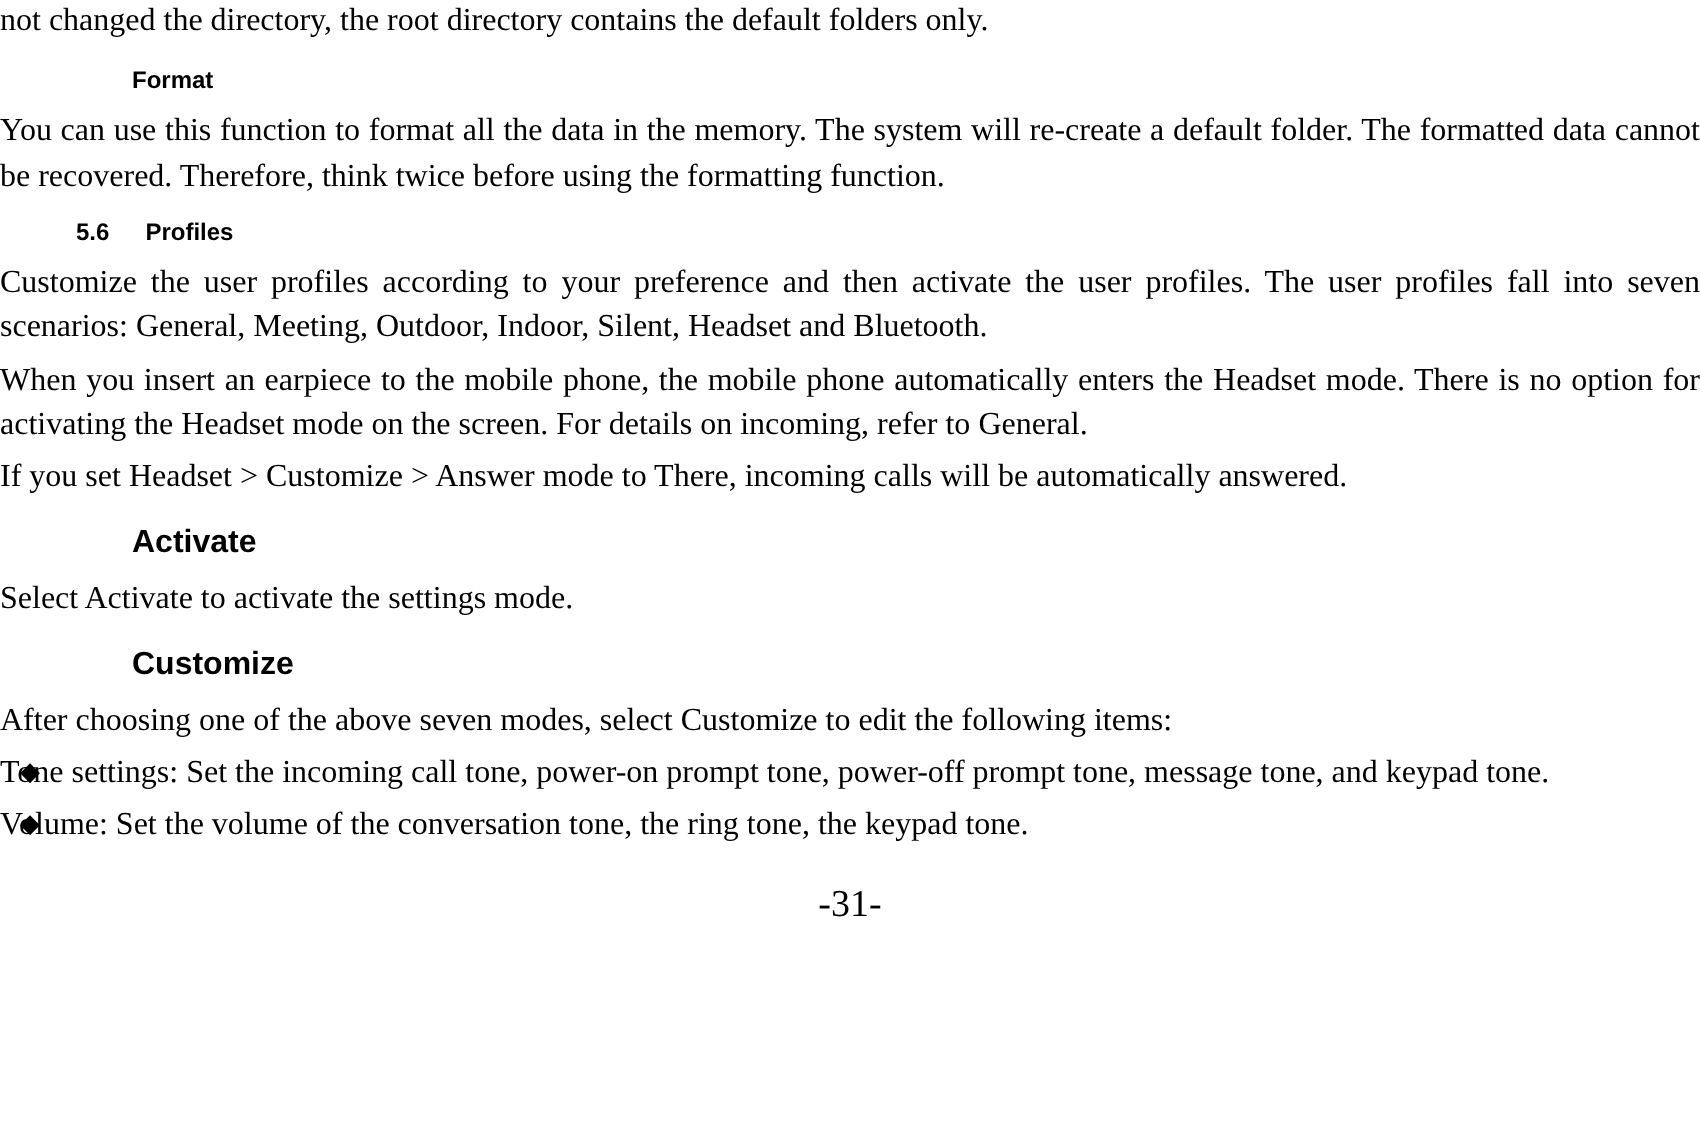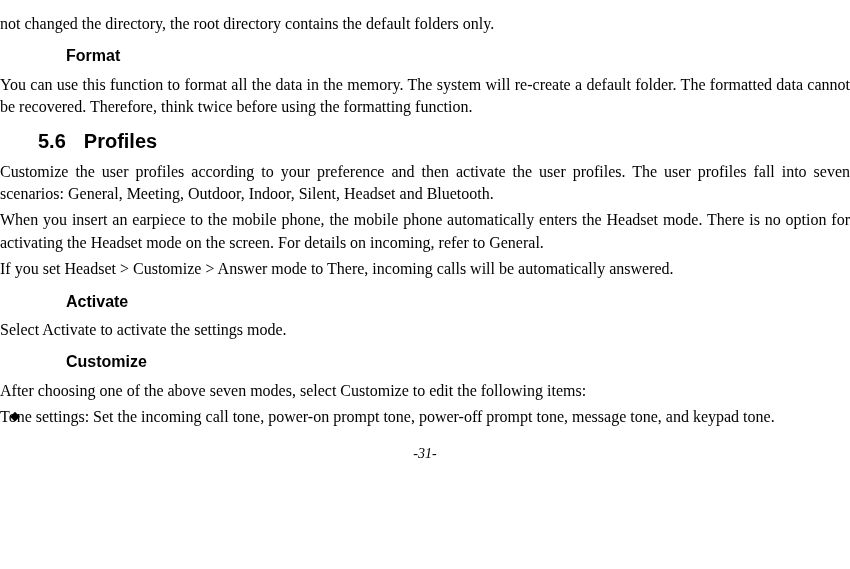--- a/index.html
+++ b/index.html
@@ -19,32 +19,32 @@
       overflow: hidden;
     }
     .page {
       padding: 0;
     }
     .para {
       margin: 4px 0;
       text-align: justify;
     }
     .para-first {
-      margin-top: 13px;
+      margin-top: 0;
     }
     .heading-format {
       font-family: Arial, Helvetica, sans-serif;
       font-weight: bold;
-      font-size: 16px;
+      font-size: 12px;
       margin: 10px 0 6px 66px;
     }
     .heading-section {
       font-family: Arial, Helvetica, sans-serif;
       font-weight: bold;
-      font-size: 20px;
+      font-size: 12px;
       margin: 8px 0 6px 0;
     }
     .section-num {
       display: inline-block;
       margin-left: 38px;
       margin-right: 18px;
     }
     .heading-sub {
       font-family: Arial, Helvetica, sans-serif;
       font-weight: bold;
@@ -66,23 +66,22 @@
     }
     ul.diamond li::before {
       content: "◆";
       position: absolute;
       left: 10px;
       top: 1px;
       font-size: 13px;
     }
     .page-num {
       text-align: center;
-      font-size: 14px;
+      font-size: 19px;
       margin-top: 16px;
-      font-style: italic;
     }
   </style>
 </head>
 <body>
 
 <div class="page">
 
   <p class="para para-first">not changed the directory, the root directory contains the default folders only.</p>
 
   <div class="heading-format">Format</div>
@@ -115,17 +114,20 @@
   <div class="heading-sub">Customize</div>
 
   <p class="para">
     <span>After choosing one of the above seven modes, select </span><span class="bold">Customize</span><span> to edit the following items:</span>
   </p>
 
   <ul class="diamond">
     <li>
       <span class="bold">Tone settings</span><span>: Set the incoming call tone, power-on prompt tone, power-off prompt tone, message tone, and keypad tone.</span>
     </li>
+    <li>
+      <span class="bold">Volume</span><span>: Set the volume of the conversation tone, the ring tone, the keypad tone.</span>
+    </li>
   </ul>
 
   <div class="page-num">-31-</div>
 
 </div>
 
 </body></html>

